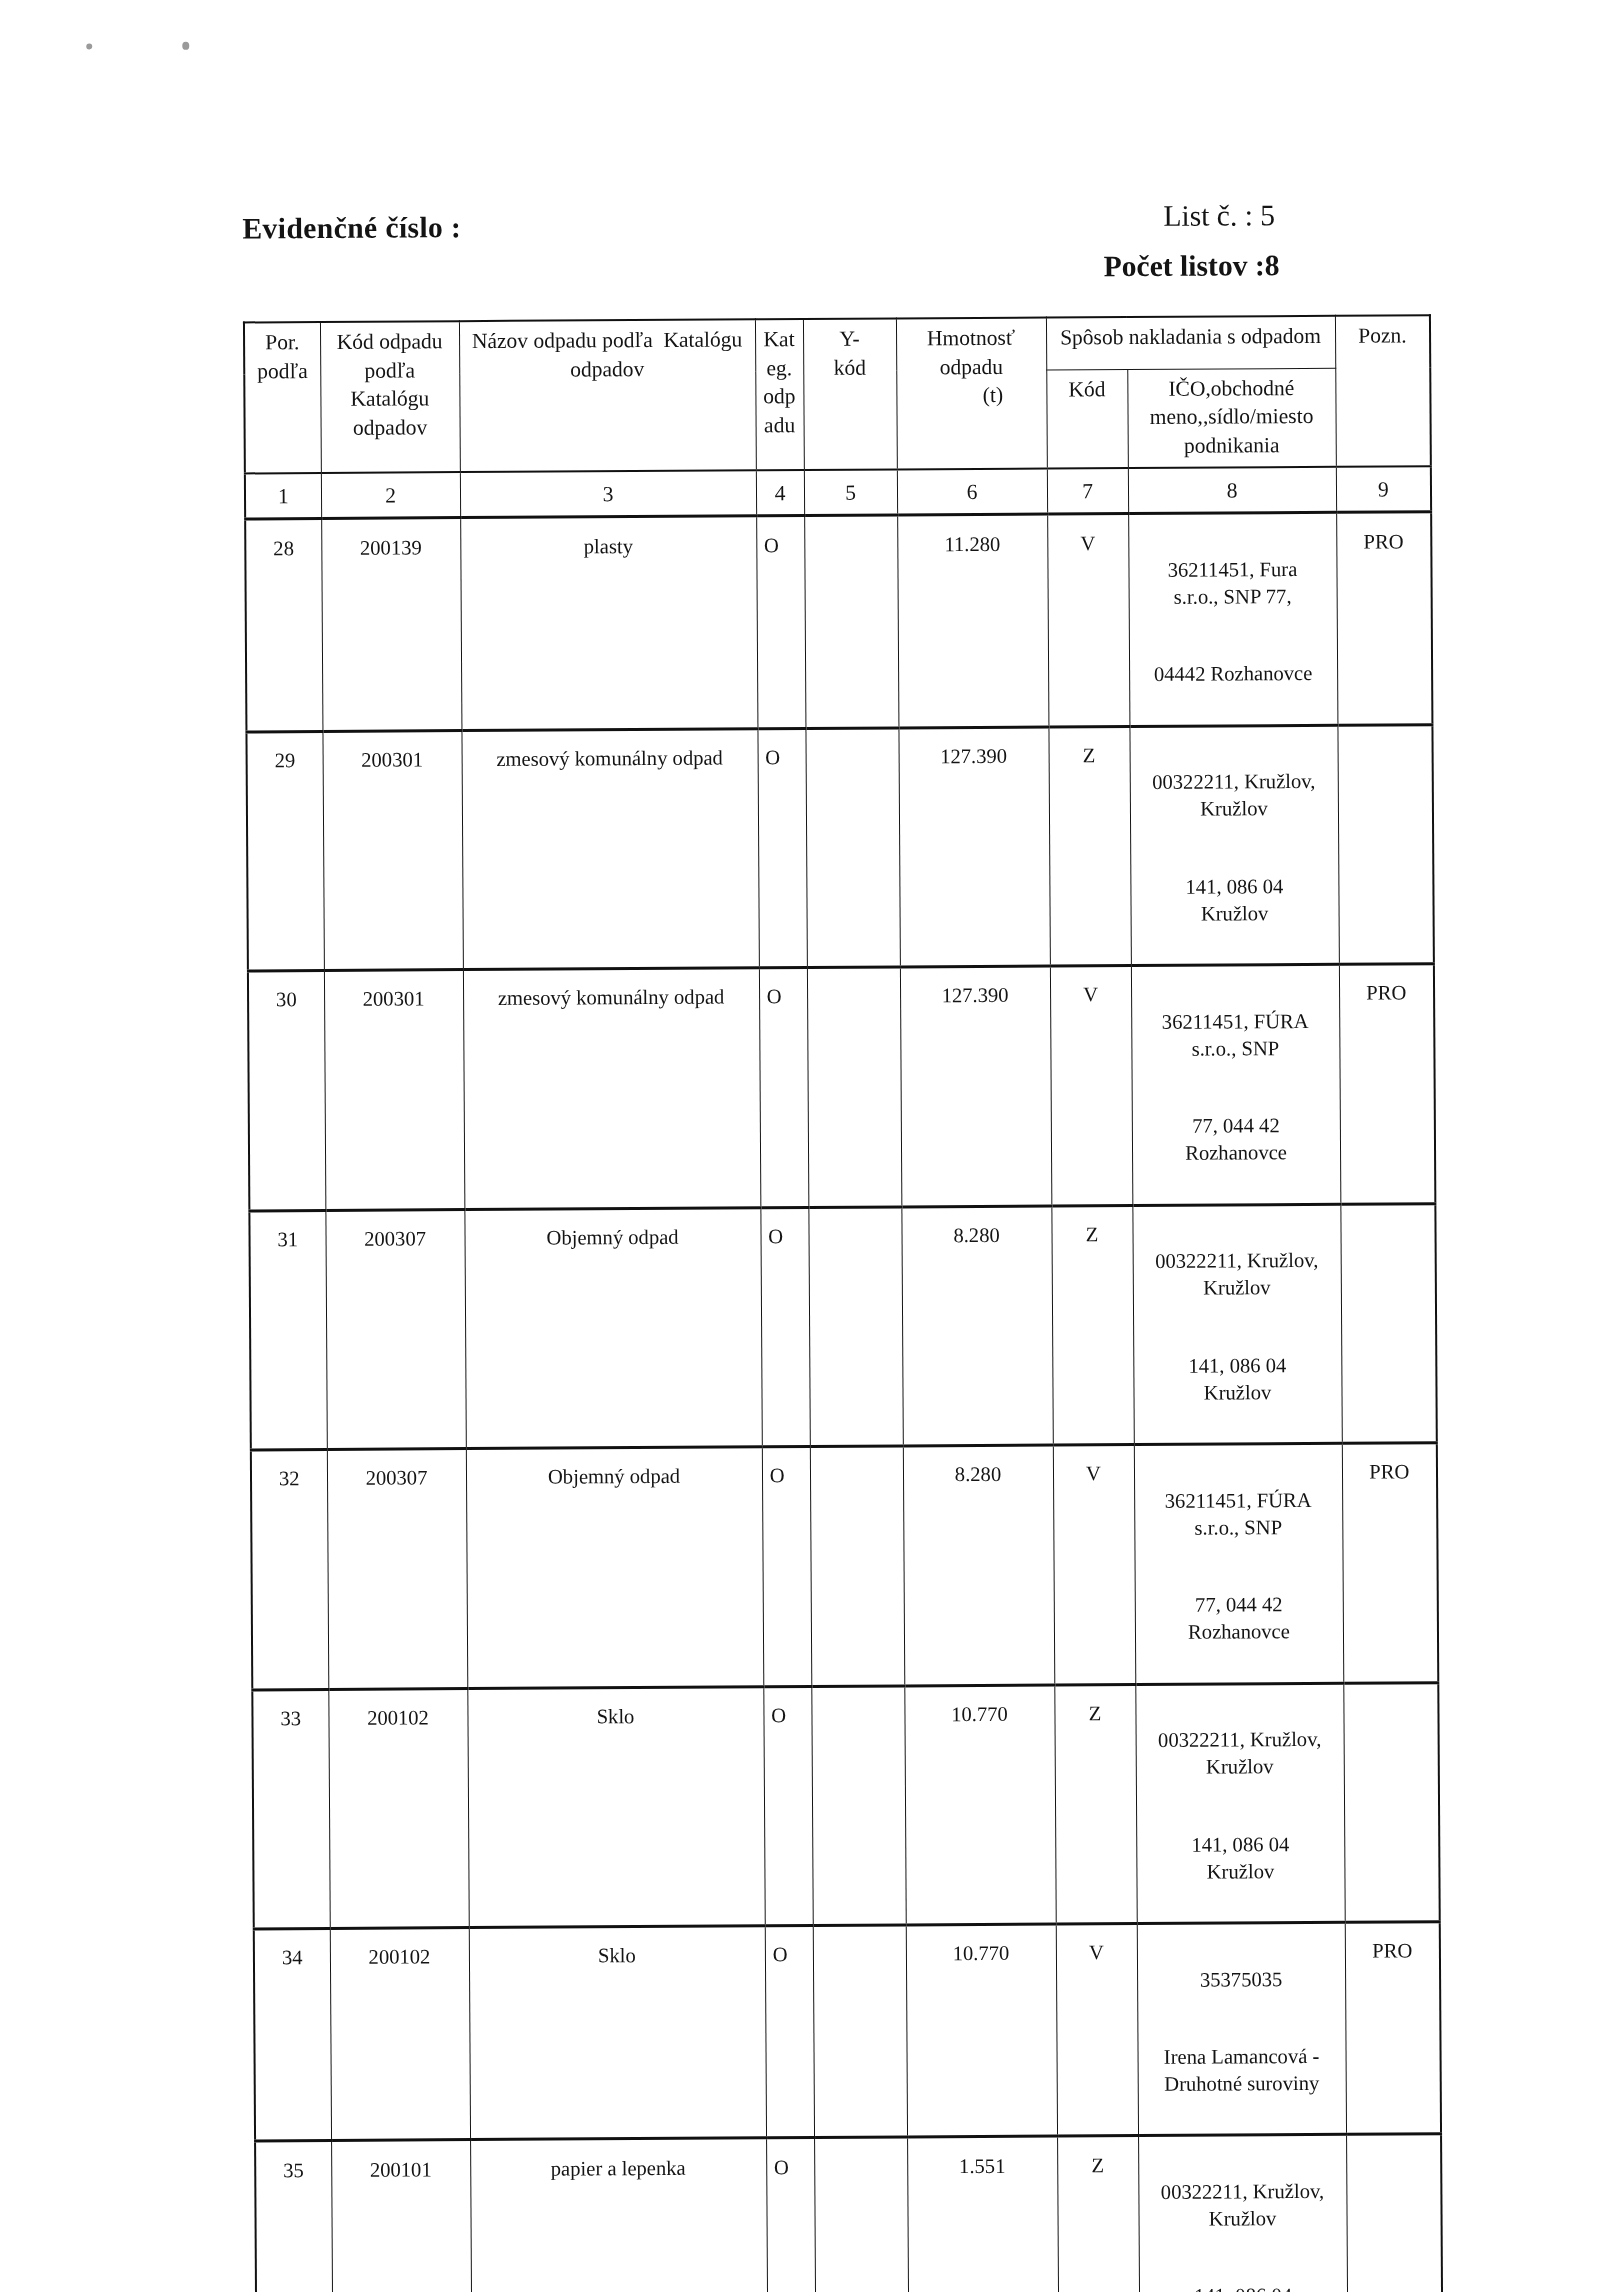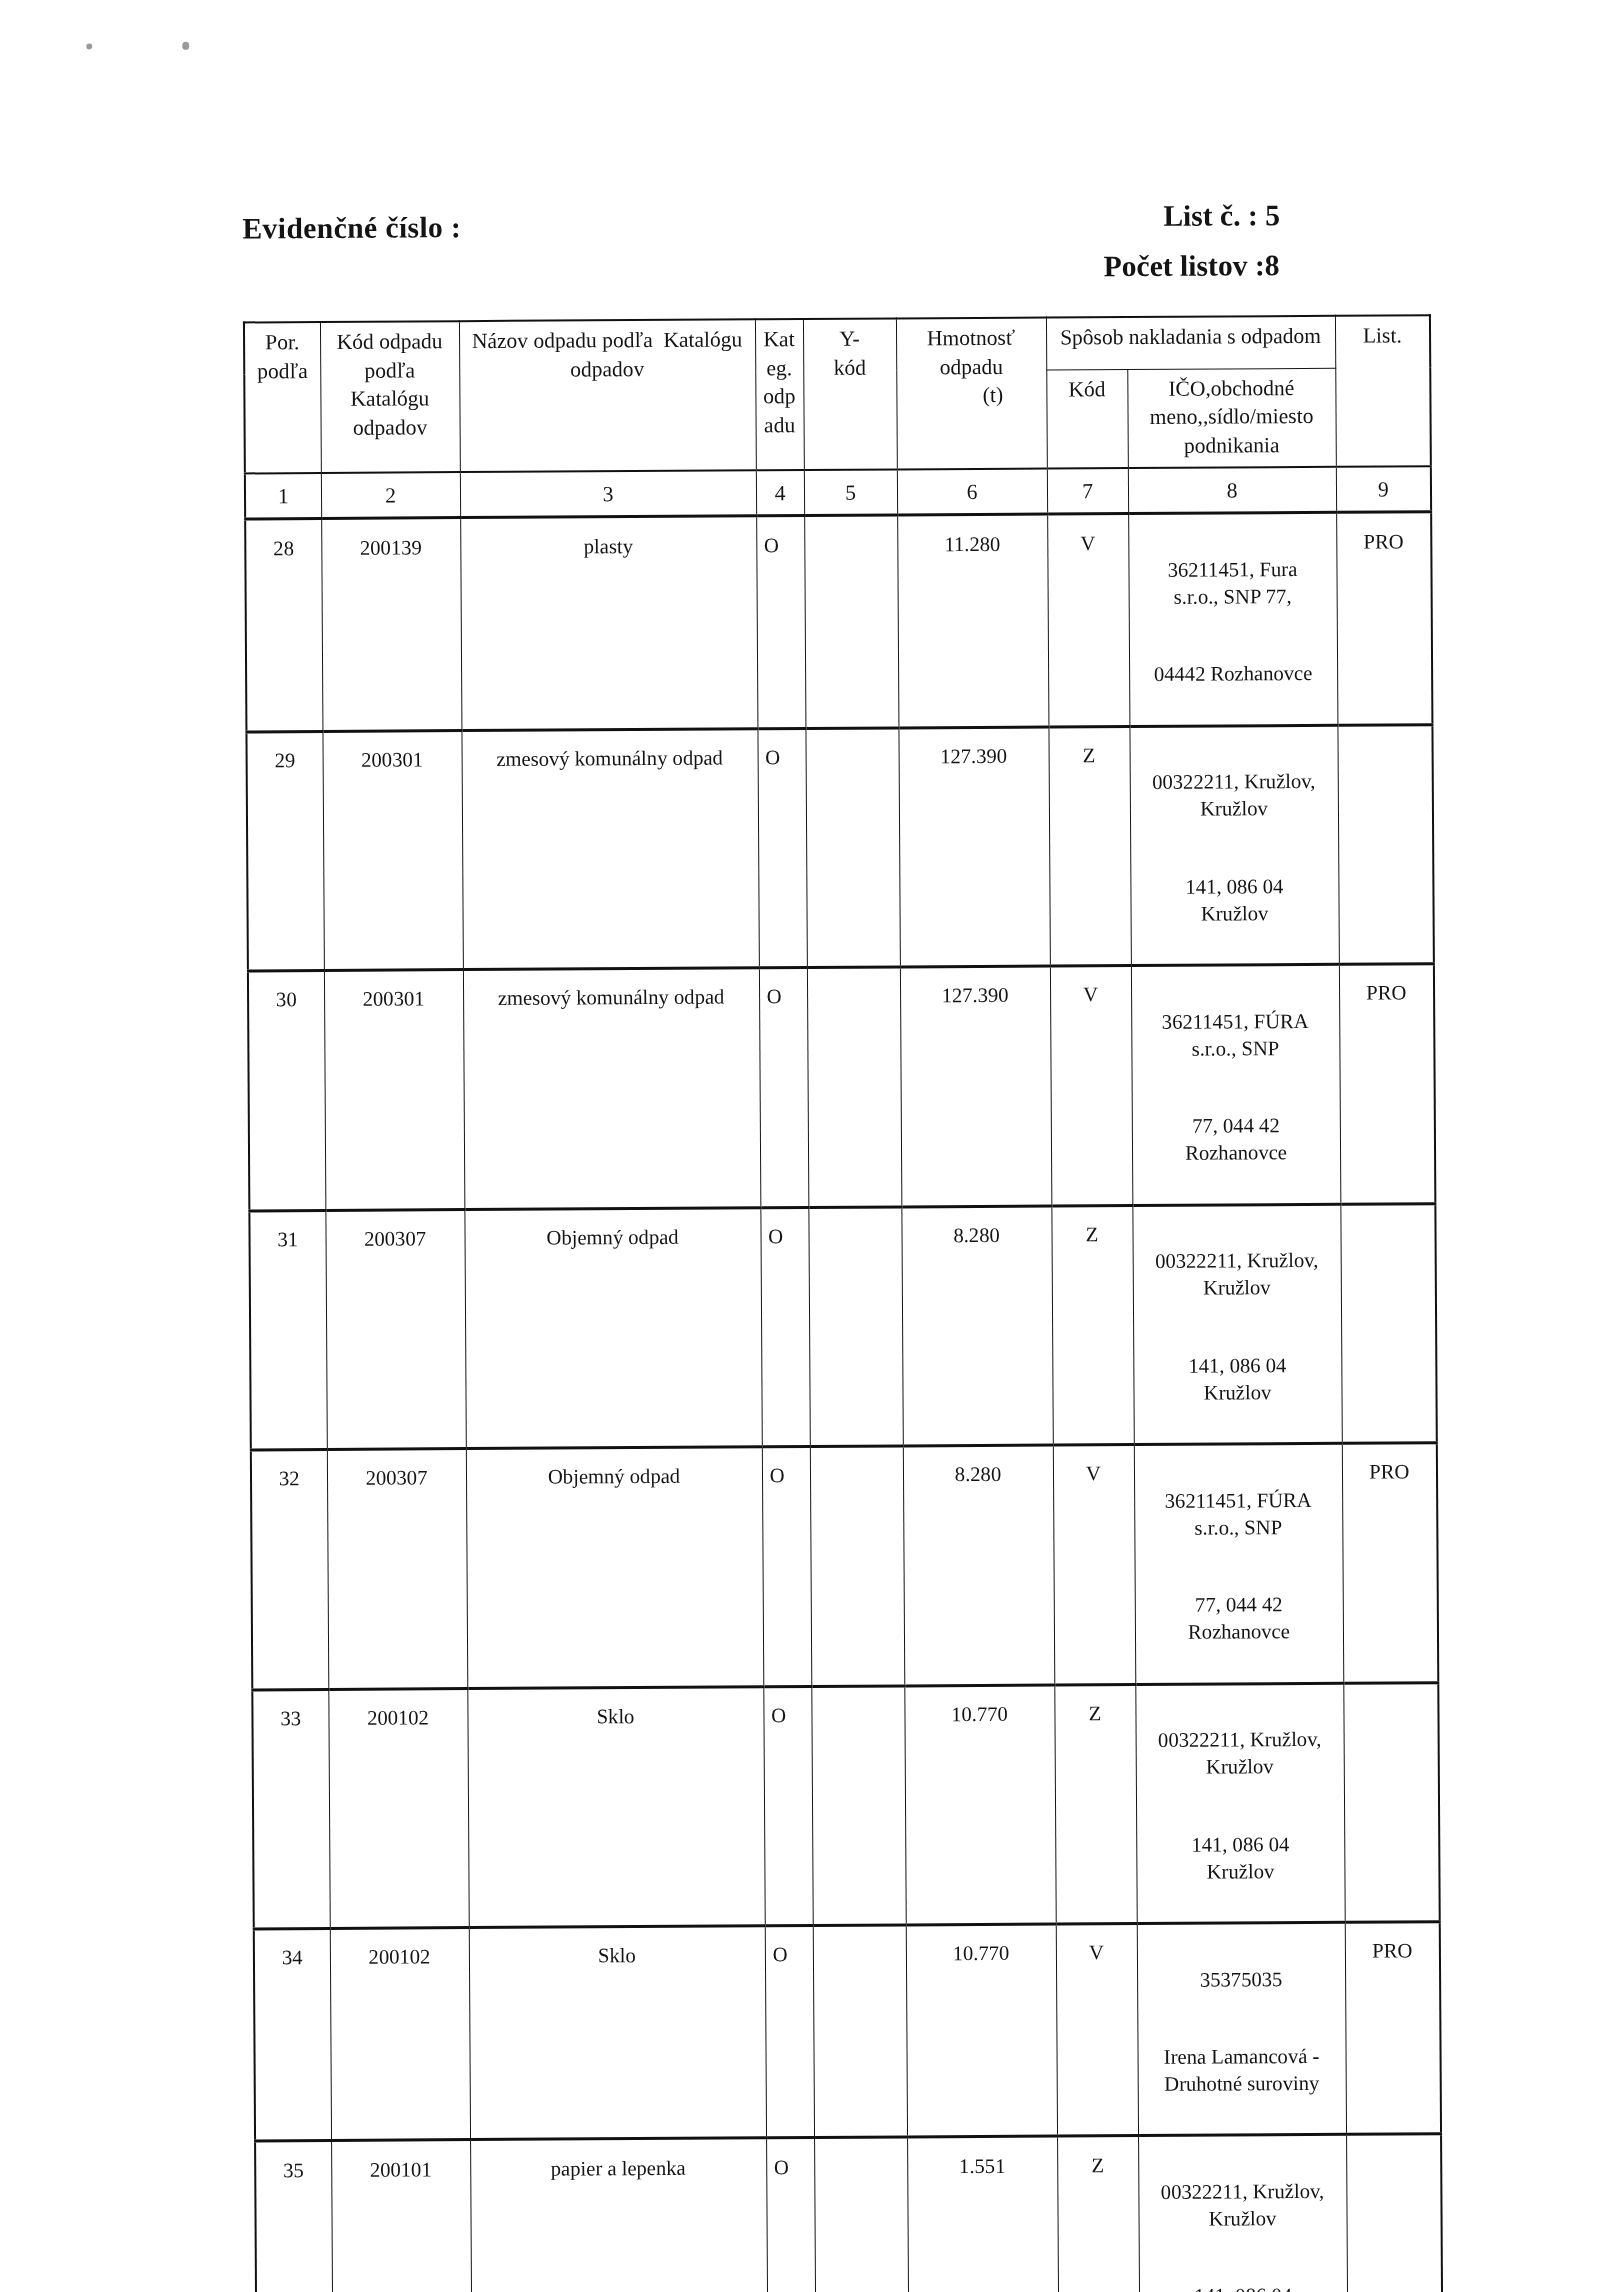--- a/index.html
+++ b/index.html
@@ -19,21 +19,21 @@
   .speck{position:absolute;background:#9a9a9a;border-radius:50%;}
   #speck1{left:93px;top:39px;width:6.3px;height:6.3px;}
   #speck2{left:189px;top:38px;width:7.2px;height:8px;}
 
   .doc-title{
     position:absolute;left:248px;top:209px;
     font-size:29.6px;font-weight:bold;letter-spacing:0.4px;
   }
   .list-no{
     position:absolute;left:1169px;top:202px;
-    font-size:29.6px;font-weight:bold;
+    font-size:29.6px;font-weight:normal;
   }
   .sheet-count{
     position:absolute;left:1109px;top:252px;
     font-size:29.6px;font-weight:bold;
   }
 
   table.waste{
     position:absolute;left:248px;top:318px;
     width:1187px;
     border-collapse:collapse;
@@ -119,21 +119,21 @@
         <th rowspan="2" class="al">Kat
 eg.
 odp
 adu</th>
         <th rowspan="2">Y-
 kód</th>
         <th rowspan="2" class="al">Hmotnosť
 odpadu
         (t)</th>
         <th colspan="2">Spôsob nakladania s odpadom</th>
-        <th rowspan="2" class="al">List.</th>
+        <th rowspan="2" class="al">Pozn.</th>
       </tr>
       <tr class="hdr2">
         <th class="al">Kód</th>
         <th class="al">IČO,obchodné
 meno,,sídlo/miesto
 podnikania</th>
       </tr>
       <tr class="nums">
         <td>1</td>
         <td>2</td>

